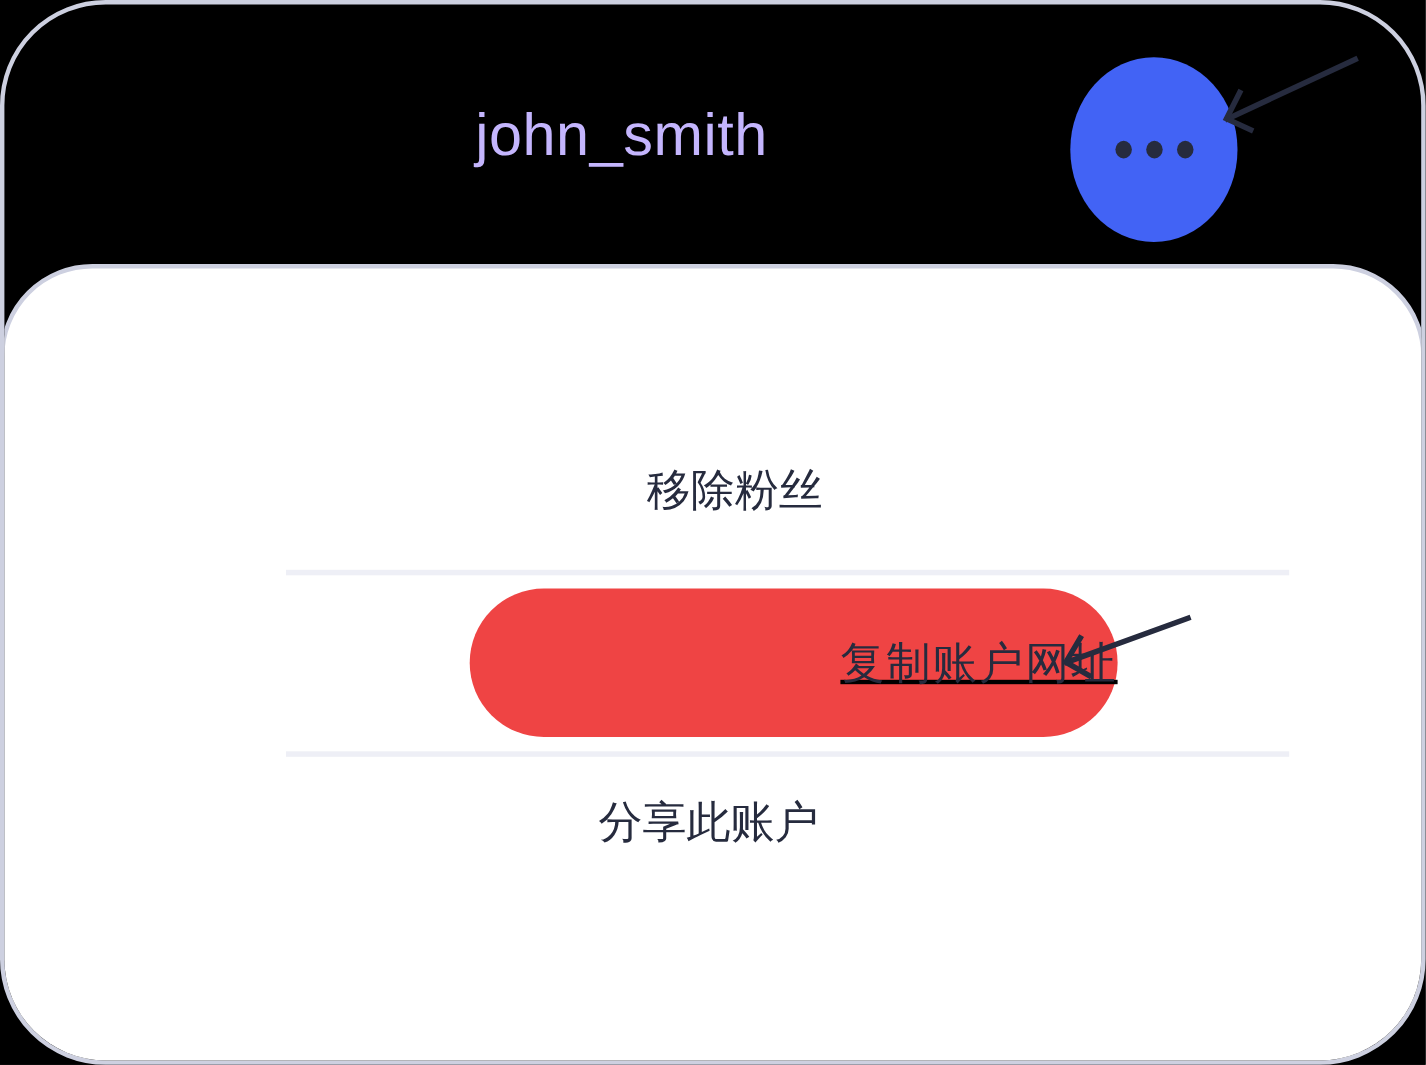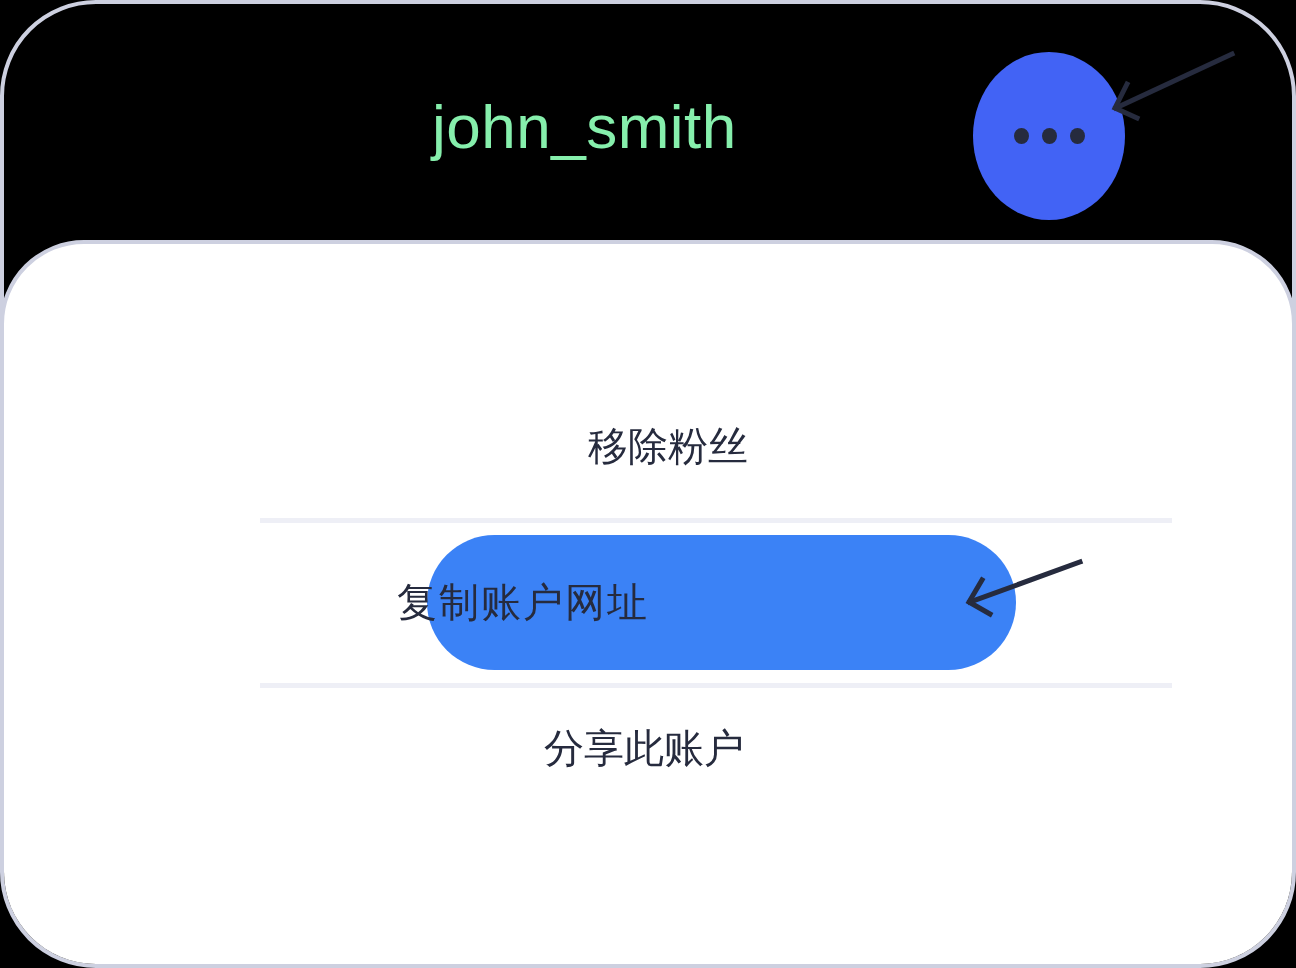--- a/index.html
+++ b/index.html
@@ -25,22 +25,22 @@
     .header {
       position: absolute;
       left: 0; top: 0;
       width: 100%;
       height: 240px;
     }
     .username {
       position: absolute;
       left: 428px;
       top: 92px;
-      font-size: 62px;
-      color: #86efac;
+      font-size: 54px;
+      color: #c4b5fd;
       letter-spacing: 0.5px;
       line-height: 1;
     }
     .more-button {
       position: absolute;
       left: 969px;
       top: 48px;
       width: 152px;
       height: 168px;
       border-radius: 50%;
@@ -90,25 +90,26 @@
       height: 5px;
       background: #EEEFF6;
     }
     .pill {
       position: absolute;
       left: 419px;
       top: 531px;
       width: 589px;
       height: 135px;
       border-radius: 68px / 68px;
-      background: #3b82f6;
+      background: #ef4444;
       display: flex;
       align-items: center;
-      justify-content: flex-start;
+      justify-content: flex-end;
       cursor: pointer;
+      text-decoration: underline;
     }
     .pill-label {
       font-family: "DejaVu Sans", sans-serif;
       font-size: 40px;
       color: #262B3E;
       margin-left: -30px;
       letter-spacing: 2px;
     }
   </style>
 </head>

